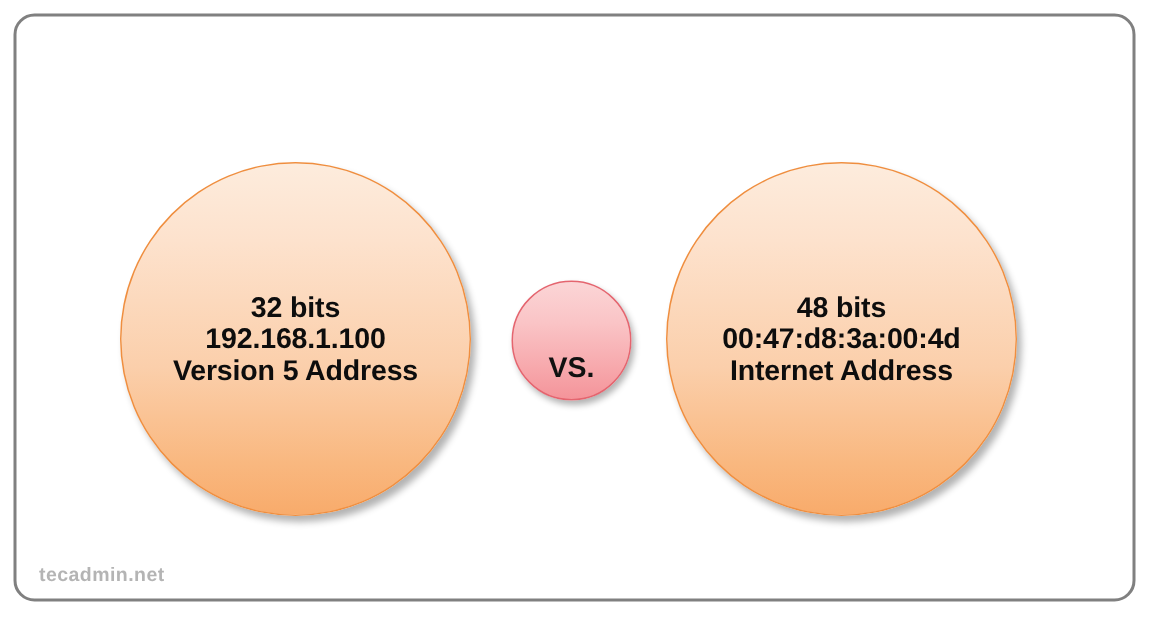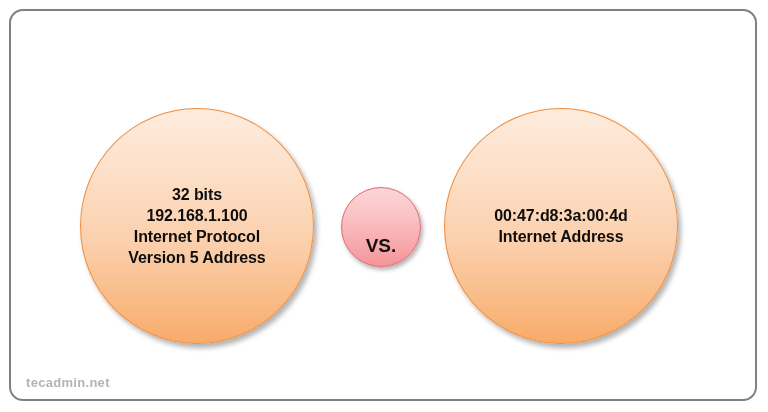--- a/index.html
+++ b/index.html
@@ -60,21 +60,21 @@
     height: 80px;
     background: linear-gradient(to bottom, #fbd5d6 0%, #fac4c6 35%, #f7a7ab 75%, #f4949a 100%);
     border: 1px solid #e4656f;
     box-shadow: 2px 3px 4px rgba(0,0,0,0.30);
   }
 
   .circle-text {
     text-align: center;
     color: #0d0d0d;
     font-weight: bold;
-    font-size: 16px;
+    font-size: 19px;
     line-height: 21px;
     letter-spacing: -0.1px;
     user-select: none;
   }
 
   .circle-text .line { display: block; white-space: nowrap; }
 
   .vs-text {
     color: #111111;
     font-weight: bold;
@@ -100,31 +100,31 @@
 <body>
 
 <div class="canvas">
 
   <div class="frame">
 
     <div class="circle circle-big" id="circle-ipv4">
       <div class="circle-text">
         <span class="line">32 bits</span>
         <span class="line">192.168.1.100</span>
-        <span class="line">Internet Protocol</span>
         <span class="line">Version 5 Address</span>
       </div>
     </div>
 
     <div class="circle circle-vs">
       <span class="vs-text">VS.</span>
     </div>
 
     <div class="circle circle-big" id="circle-mac">
       <div class="circle-text">
+        <span class="line">48 bits</span>
         <span class="line">00:47:d8:3a:00:4d</span>
         <span class="line">Internet Address</span>
       </div>
     </div>
 
   </div>
 
   <div class="watermark">tecadmin.net</div>
 
 </div>

